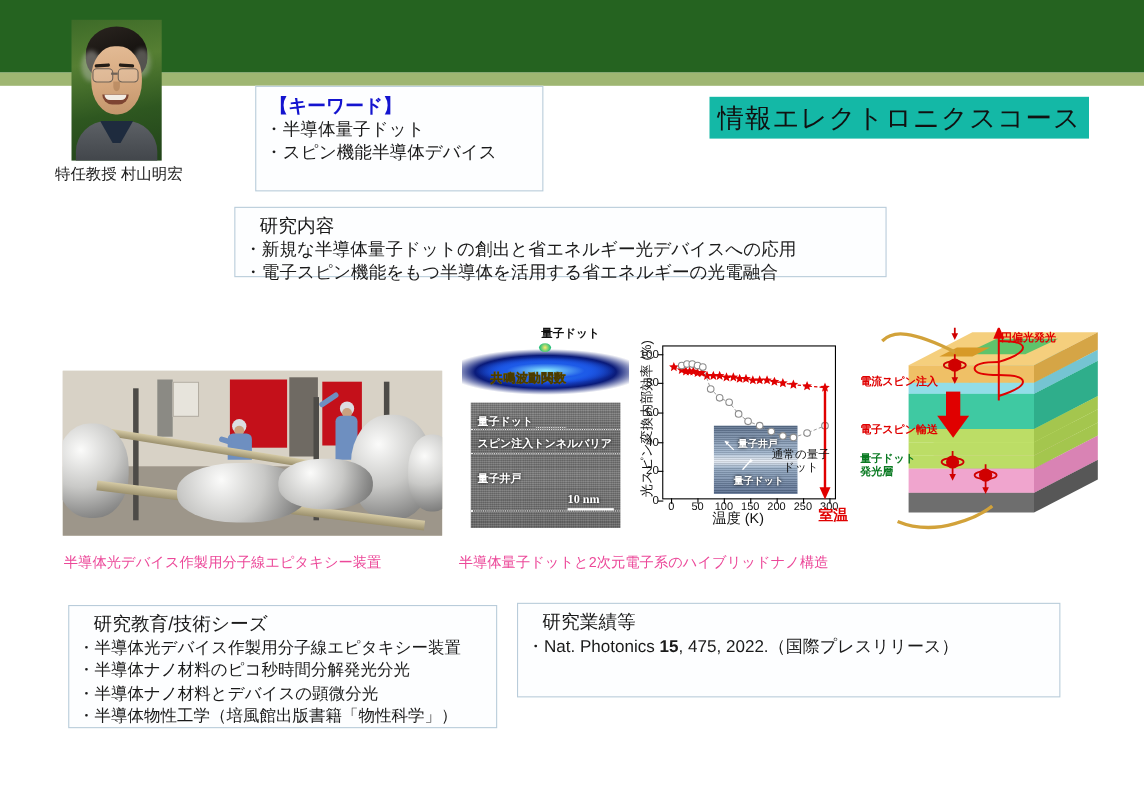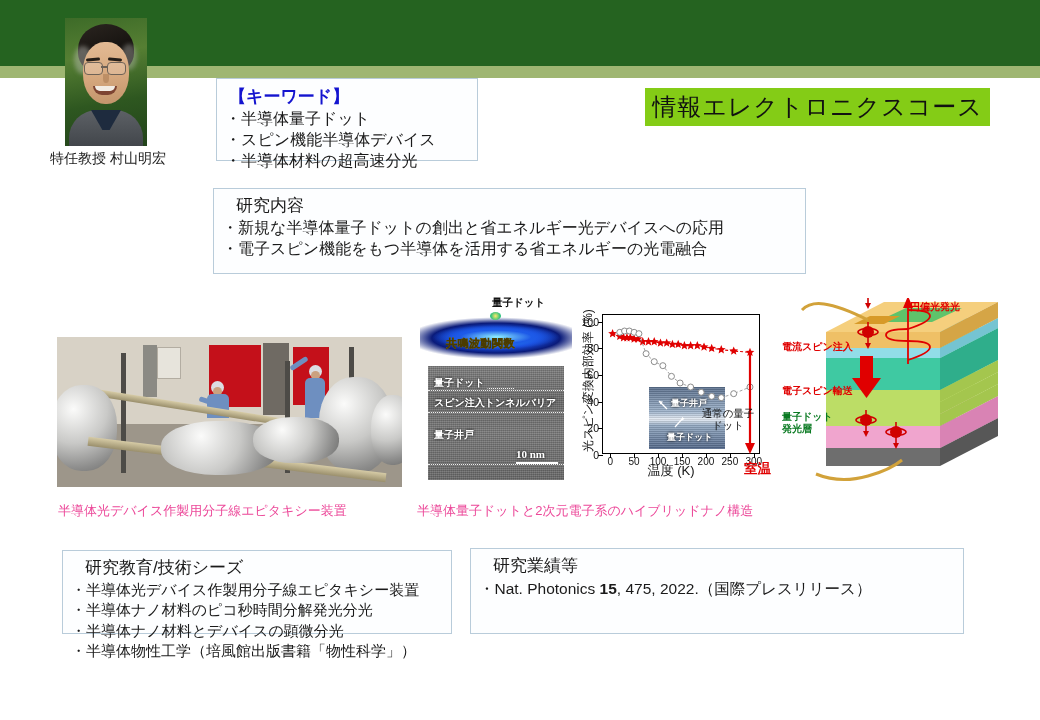--- a/index.html
+++ b/index.html
@@ -41,28 +41,28 @@
     background:#1e2b3e;clip-path:polygon(0 0,100% 0,62% 100%,38% 100%);}
   .name-line{position:absolute;left:28px;top:150px;width:160px;text-align:center;
     font-size:14px;color:#1a1a1a;white-space:nowrap;}
 
   
   .box{position:absolute;background:#fdfeff;border:1px solid #b9ccda;box-sizing:border-box;}
   .box-title{color:#1a1a1a;font-size:17px;margin:0 0 1px 14px;}
   .box-title.kw{color:#1414cf;font-weight:bold;font-size:17px;margin-left:4px;}
   .bullet{color:#1a1a1a;font-size:16px;line-height:1.31;white-space:nowrap;}
 
-  .kw-box{left:216px;top:78px;width:262px;height:83px;padding:6px 6px 0 8px;}
-  .res-box{left:213px;top:188px;width:593px;height:86px;padding:5px 6px 14px 8px;}
-  .seeds-box{left:62px;top:550px;width:390px;height:84px;padding:5px 6px 0 8px;}
+  .kw-box{left:232px;top:78px;width:262px;height:96px;padding:6px 6px 0 8px;}
+  .res-box{left:213px;top:188px;width:593px;height:64px;padding:5px 6px 14px 8px;}
+  .seeds-box{left:62px;top:550px;width:390px;height:112px;padding:5px 6px 0 8px;}
   .pub-box{left:470px;top:548px;width:494px;height:86px;padding:5px 6px 0 8px;}
   .pub-box .bullet{font-size:15.5px;line-height:1.38;}
   .seeds-box .bullet{font-size:15px;line-height:1.36;}
   .course-title{position:absolute;left:645px;top:88px;width:345px;height:38px;
-    background:#84cc16;color:#111;font-size:24px;display:flex;align-items:center;
+    background:#14b8a6;color:#111;font-size:24px;display:flex;align-items:center;
     justify-content:center;letter-spacing:1px;}
 
   
   .mbe{position:absolute;left:57px;top:337px;width:345px;height:150px;overflow:hidden;
     background:linear-gradient(180deg,#cfc9bd,#b6ae9f);}
   .mbe .wall{position:absolute;left:0;top:0;width:100%;height:58%;background:#d8d2c6;}
   .mbe .floor{position:absolute;left:0;top:58%;width:100%;height:42%;background:#9d968a;}
   .mbe .redcab{position:absolute;background:#c4101a;}
   .mbe .r1{left:152px;top:8px;width:52px;height:62px;}
   .mbe .r2{left:236px;top:10px;width:36px;height:58px;}
@@ -176,21 +176,20 @@
   <div class="p-collar"></div>
 </div>
 <div class="name-line">特任教授 村山明宏</div>
 
 <div class="course-title">情報エレクトロニクスコース</div>
 
 <div class="box kw-box">
   <div class="box-title kw">【キーワード】</div>
   <div class="bullet">・半導体量子ドット</div>
   <div class="bullet">・スピン機能半導体デバイス</div>
-  <div class="bullet">・半導体材料の超高速分光</div>
 </div>
 
 <div class="box res-box">
   <div class="box-title">研究内容</div>
   <div class="bullet">・新規な半導体量子ドットの創出と省エネルギー光デバイスへの応用</div>
   <div class="bullet">・電子スピン機能をもつ半導体を活用する省エネルギーの光電融合</div>
 </div>
 
 <div class="mbe">
   <div class="wall"></div>

